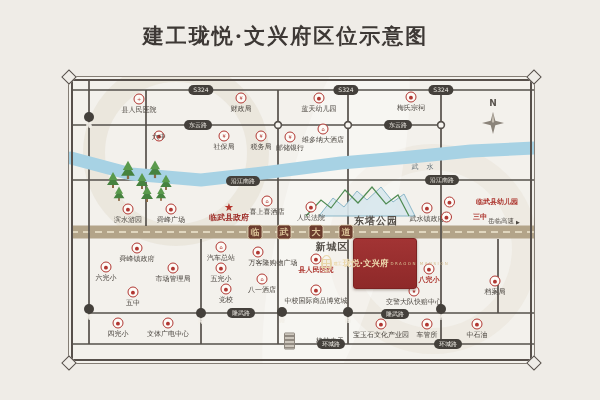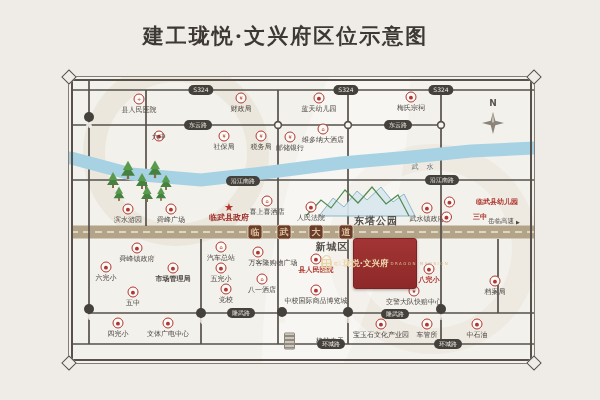--- a/index.html
+++ b/index.html
@@ -221,21 +221,21 @@
         <div class="poi-label" style="left: 68px; top: 182px; transform: translate(-50%, -50%);">舜峰镇政府</div>
         <div class="badge" style="left: 152px; top: 170px; transform: translate(-50%, -50%);">⌂</div>
         <div class="poi-label" style="left: 152px; top: 181px; transform: translate(-50%, -50%);">汽车总站</div>
         <div class="badge" style="left: 189px; top: 175px; transform: translate(-50%, -50%);">●</div>
         <div class="poi-label" style="left: 204px; top: 186px; transform: translate(-50%, -50%); text-align: right;">万客隆购物广场</div>
         <div class="badge" style="left: 247px; top: 182px; transform: translate(-50%, -50%);">●</div>
         <div class="poi-label red" style="left: 247px; top: 193px; transform: translate(-50%, -50%);">县人民医院</div>
         <div class="badge" style="left: 37px; top: 190px; transform: translate(-50%, -50%);">●</div>
         <div class="poi-label" style="left: 37px; top: 201px; transform: translate(-50%, -50%);">六完小</div>
         <div class="badge" style="left: 104px; top: 191px; transform: translate(-50%, -50%);">●</div>
-        <div class="poi-label" style="left: 104px; top: 202px; transform: translate(-50%, -50%); font-weight: bold;">市场管理局</div>
+        <div class="poi-label" style="left: 104px; top: 202px; transform: translate(-50%, -50%);">市场管理局</div>
         <div class="badge" style="left: 152px; top: 191px; transform: translate(-50%, -50%);">●</div>
         <div class="poi-label" style="left: 152px; top: 202px; transform: translate(-50%, -50%);">五完小</div>
         <div class="badge" style="left: 193px; top: 202px; transform: translate(-50%, -50%);">⌂</div>
         <div class="poi-label" style="left: 193px; top: 213px; transform: translate(-50%, -50%);">八一酒店</div>
         <div class="badge" style="left: 64px; top: 215px; transform: translate(-50%, -50%);">●</div>
         <div class="poi-label" style="left: 64px; top: 226px; transform: translate(-50%, -50%);">五中</div>
         <div class="badge" style="left: 157px; top: 212px; transform: translate(-50%, -50%);">●</div>
         <div class="poi-label" style="left: 157px; top: 223px; transform: translate(-50%, -50%);">党校</div>
         <div class="badge" style="left: 247px; top: 213px; transform: translate(-50%, -50%);">●</div>
         <div class="poi-label" style="left: 247px; top: 224px; transform: translate(-50%, -50%);">中校国际商品博览城</div>

